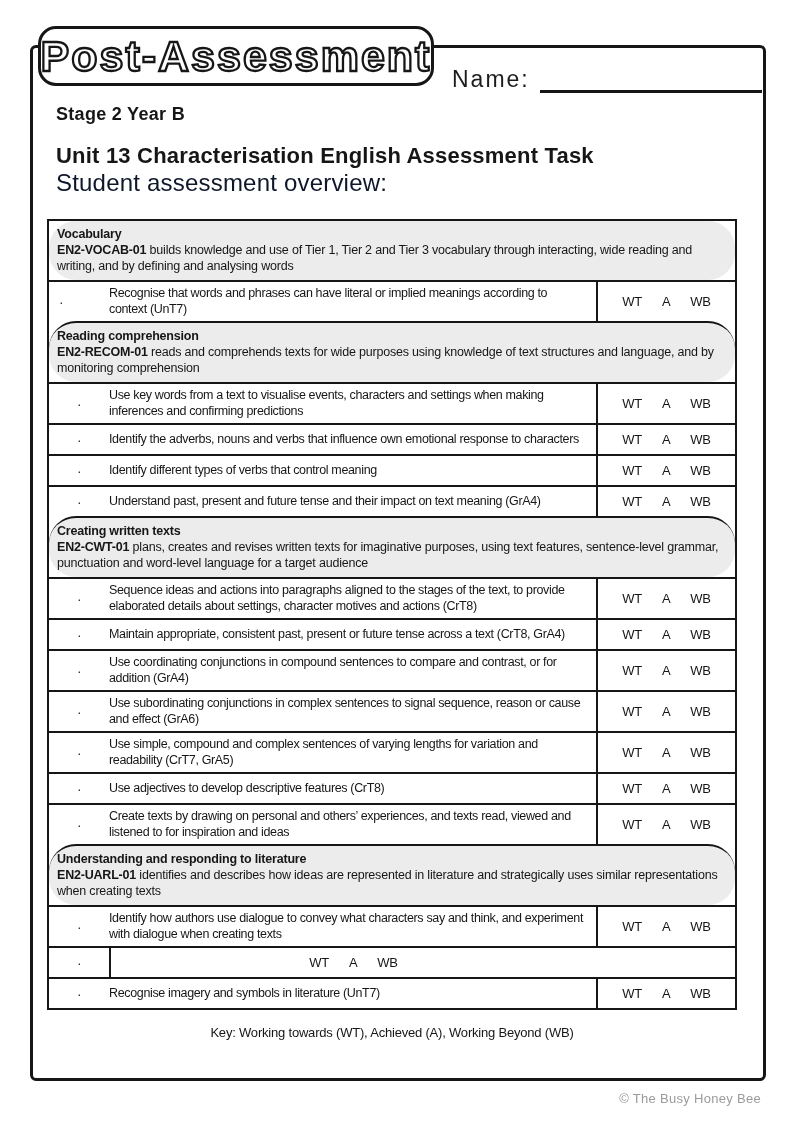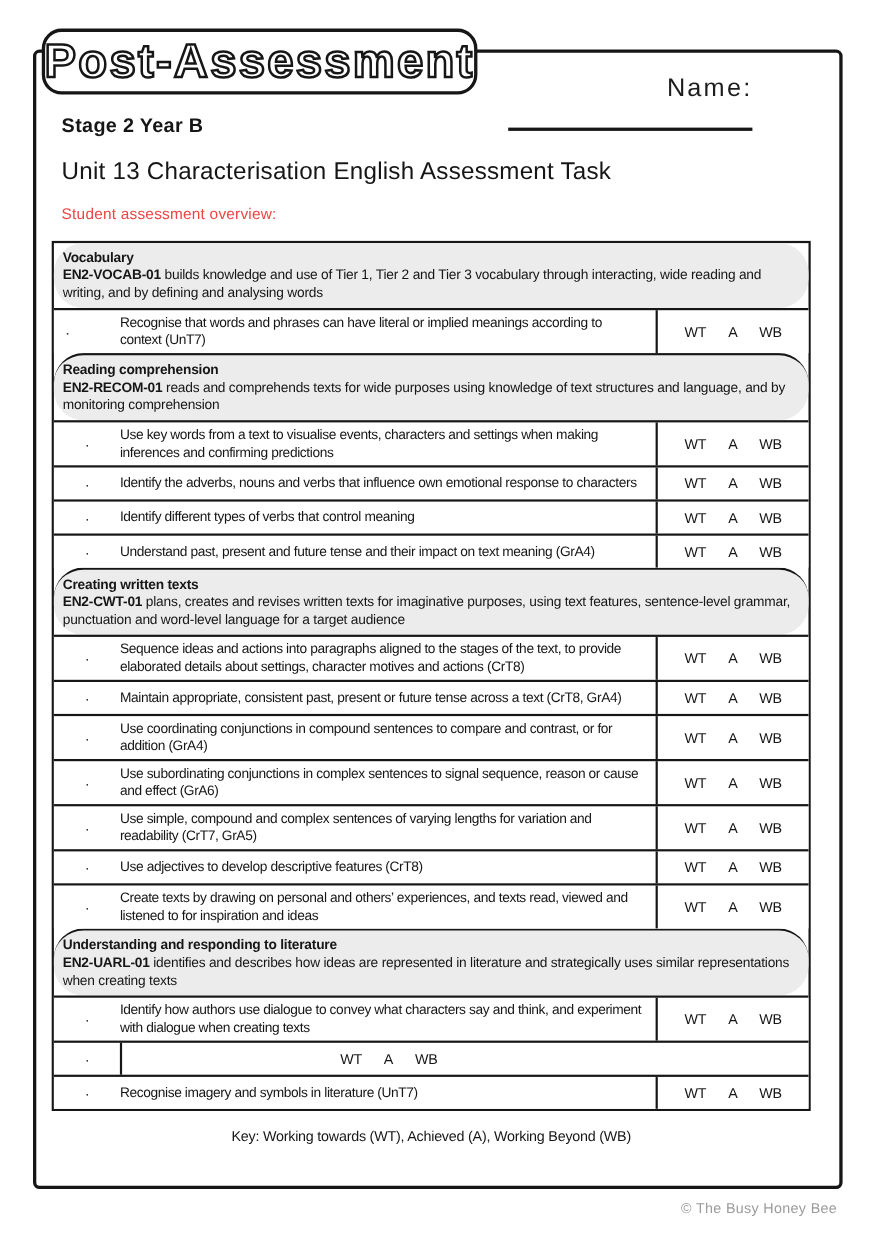--- a/index.html
+++ b/index.html
@@ -33,32 +33,32 @@
     font-size: 43px; font-weight: bold; letter-spacing: 2px;
     color: #ffffff;
     -webkit-text-stroke: 2.3px #161616;
     text-shadow: 0 0 1px #161616;
     white-space: nowrap;
   }
 
   
   .name-row {
     position: absolute; left: 452px; top: 66px; z-index: 3;
-    display: flex; align-items: flex-end; flex-direction: column;
+    display: flex; align-items: flex-end;
   }
   .name-label { font-size: 23px; letter-spacing: 2px; color: #1d1d1d; }
   .name-underline {
     width: 222px; height: 26px; margin-left: 10px;
     border-bottom: 3px solid #161616;
   }
 
   
   .h-stage    { position: absolute; left: 56px; top: 104px; font-size: 18px; font-weight: bold; letter-spacing: .3px; }
-  .h-unit     { position: absolute; left: 56px; top: 143px; font-size: 22px; font-weight: normal; letter-spacing: .2px; }
-  .h-overview { position: absolute; left: 56px; top: 186px; font-size: 14px; color: #ef4444; letter-spacing: .2px; }
+  .h-unit     { position: absolute; left: 56px; top: 143px; font-size: 22px; font-weight: bold; letter-spacing: .2px; }
+  .h-overview { position: absolute; left: 56px; top: 169px; font-size: 24px; color: #0f172a; letter-spacing: .2px; }
 
   
   .content { position: absolute; left: 47px; top: 219px; width: 690px; }
   .a-table { border: 2.5px solid #161616; width: 690px; }
   .section-header {
     background: #ececec;
     border-top: 2.5px solid #161616;
     padding: 5px 8px 6px 8px;
     font-size: 12.5px; line-height: 16px; letter-spacing: -0.2px; border-radius: 27px;
   }

